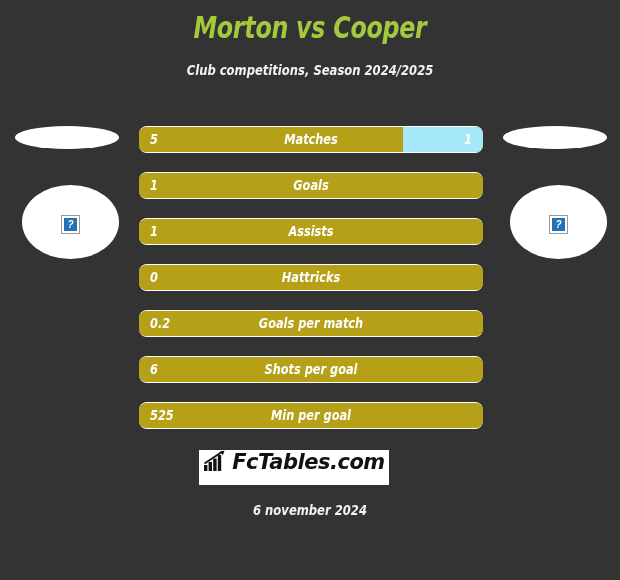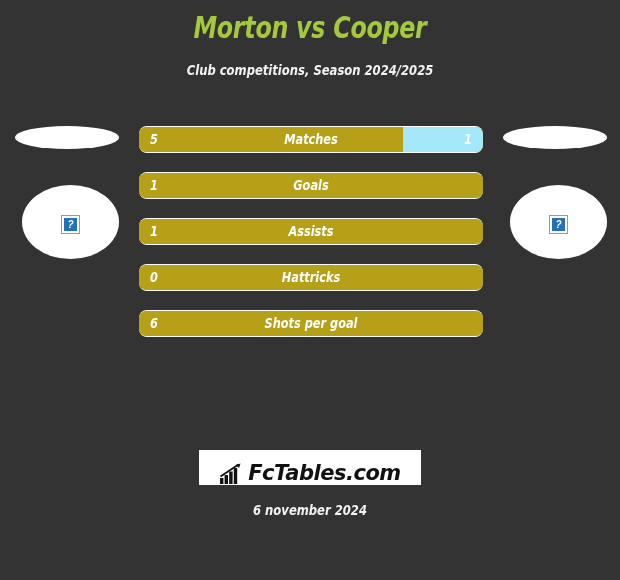--- a/index.html
+++ b/index.html
@@ -166,25 +166,25 @@
     font-family: "DejaVu Sans Condensed", "Liberation Sans Narrow", "Liberation Sans", sans-serif;
     transform: scaleX(0.9);
     white-space: nowrap;
   }
 
   
   .logo-box {
     position: absolute;
     top: 450px;
     left: 199px;
-    width: 222px;
+    width: 190px;
     height: 35px;
     background: #ffffff;
     display: flex;
-    align-items: flex-end;
+    align-items: flex-start;
     justify-content: center;
     gap: 5px;
   }
   .logo-icon {
     display: block;
     width: 24px;
     height: 22px;
   }
   .logo-text {
     font-size: 21px;
@@ -253,22 +253,32 @@
         <div class="val home">1</div>
         <div class="label">Assists</div>
       </div>
       <div class="stat-row">
         <div class="fill-home" style="width: 100%;"></div>
         <div class="val home">0</div>
         <div class="label">Hattricks</div>
       </div>
       <div class="stat-row">
         <div class="fill-home" style="width: 100%;"></div>
+        <div class="val home">0.2</div>
+        <div class="label">Goals per match</div>
+      </div>
+      <div class="stat-row">
+        <div class="fill-home" style="width: 100%;"></div>
         <div class="val home">6</div>
         <div class="label">Shots per goal</div>
+      </div>
+      <div class="stat-row">
+        <div class="fill-home" style="width: 100%;"></div>
+        <div class="val home">525</div>
+        <div class="label">Min per goal</div>
       </div>
     </div>
 
   <div class="logo-box">
     <svg class="logo-icon" viewBox="0 0 24 22">
       <rect x="1" y="15" width="3.4" height="6" fill="#111111"></rect>
       <rect x="5.6" y="12" width="3.4" height="9" fill="#111111"></rect>
       <rect x="10.2" y="8.5" width="3.4" height="12.5" fill="#111111"></rect>
       <rect x="14.8" y="5" width="3.4" height="16" fill="#111111"></rect>
       <path d="M1.5 13.5 L19.5 1.5" stroke="#111111" stroke-width="1.8" fill="none"></path>

